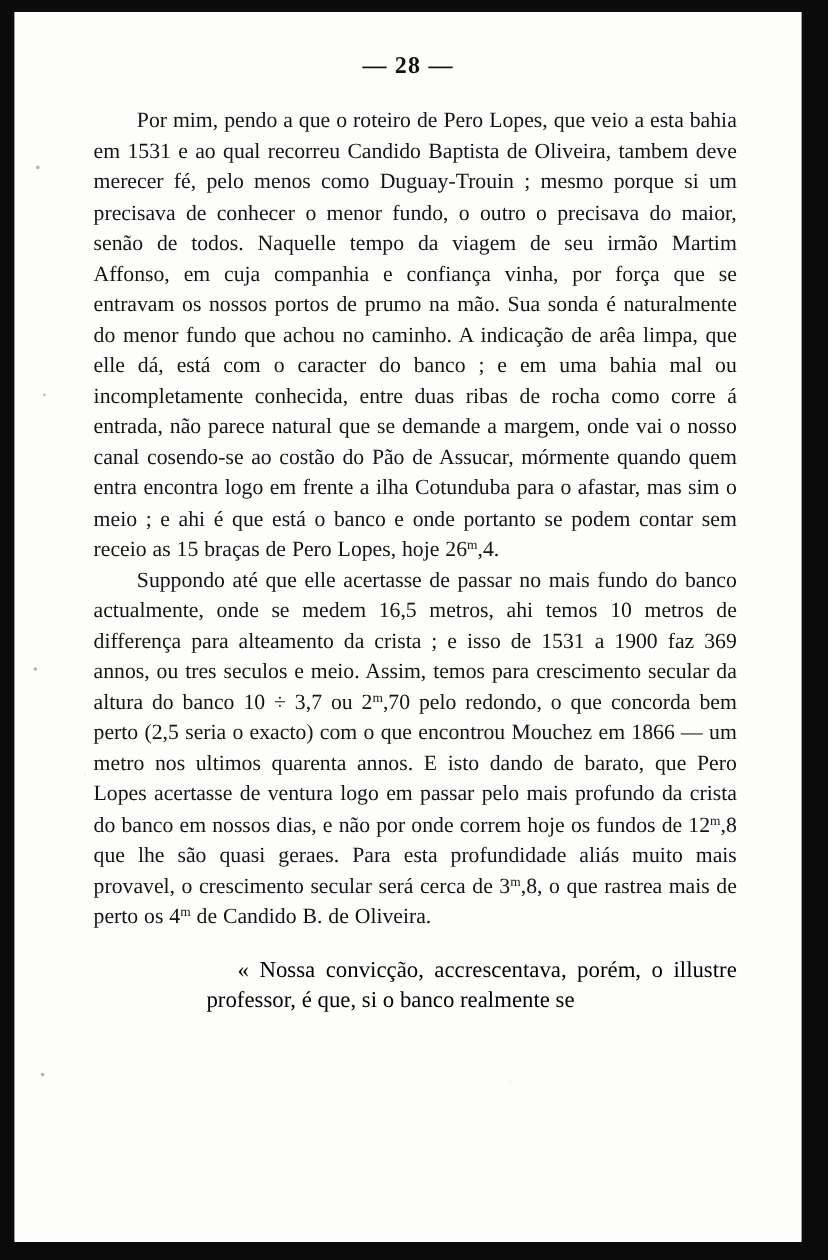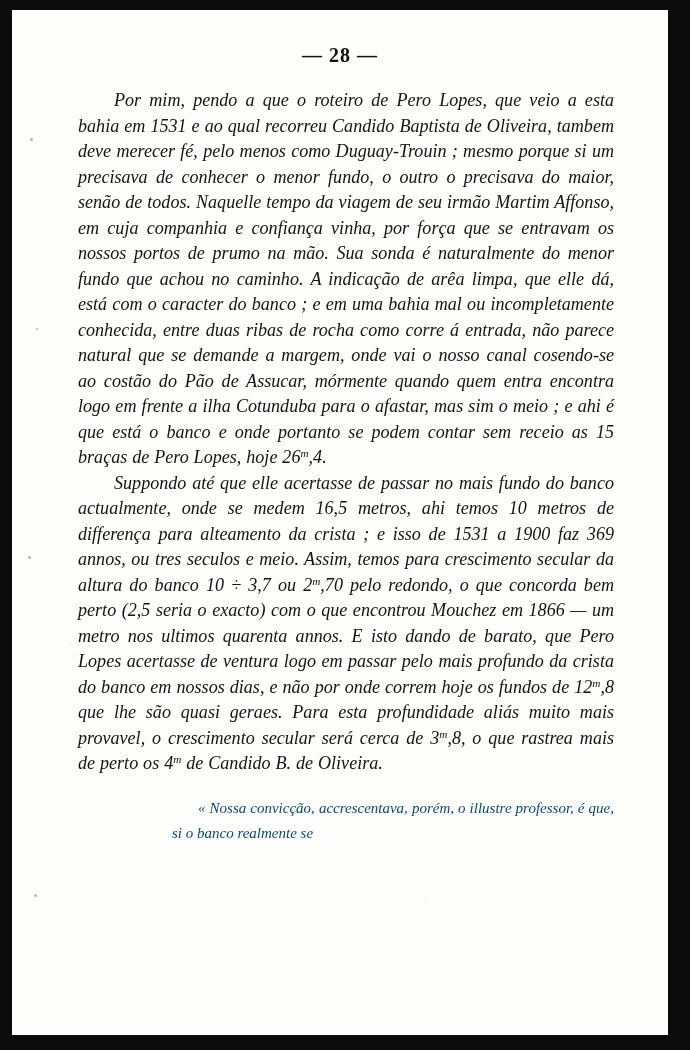--- a/index.html
+++ b/index.html
@@ -58,42 +58,41 @@
     letter-spacing: 1px;
     color: #111;
   }
 
   #text-column {
     position: absolute;
     left: 66px;
     top: 78px;
     width: 536px;
     color: #141414;
-    font-style: italic;
   }
 
   p.para {
     margin: 0;
     font-size: 18.1px;
     line-height: 25.5px;
     text-align: justify;
     text-indent: 36px;
     word-spacing: 0.4px;
     color: #141414;
   }
 
   
   p.quote {
     margin: 19px 0 0 0;
     padding-left: 94px;
-    font-size: 15px;
+    font-size: 19px;
     line-height: 25.5px;
     text-align: justify;
     text-indent: 26px;
-    color: #0c4a6e;
+    color: #000000;
   }
 
   sup.measure {
     font-size: 0.62em;
     vertical-align: 0.52em;
     line-height: 0;
   }
 
   
   .margin-speck {

